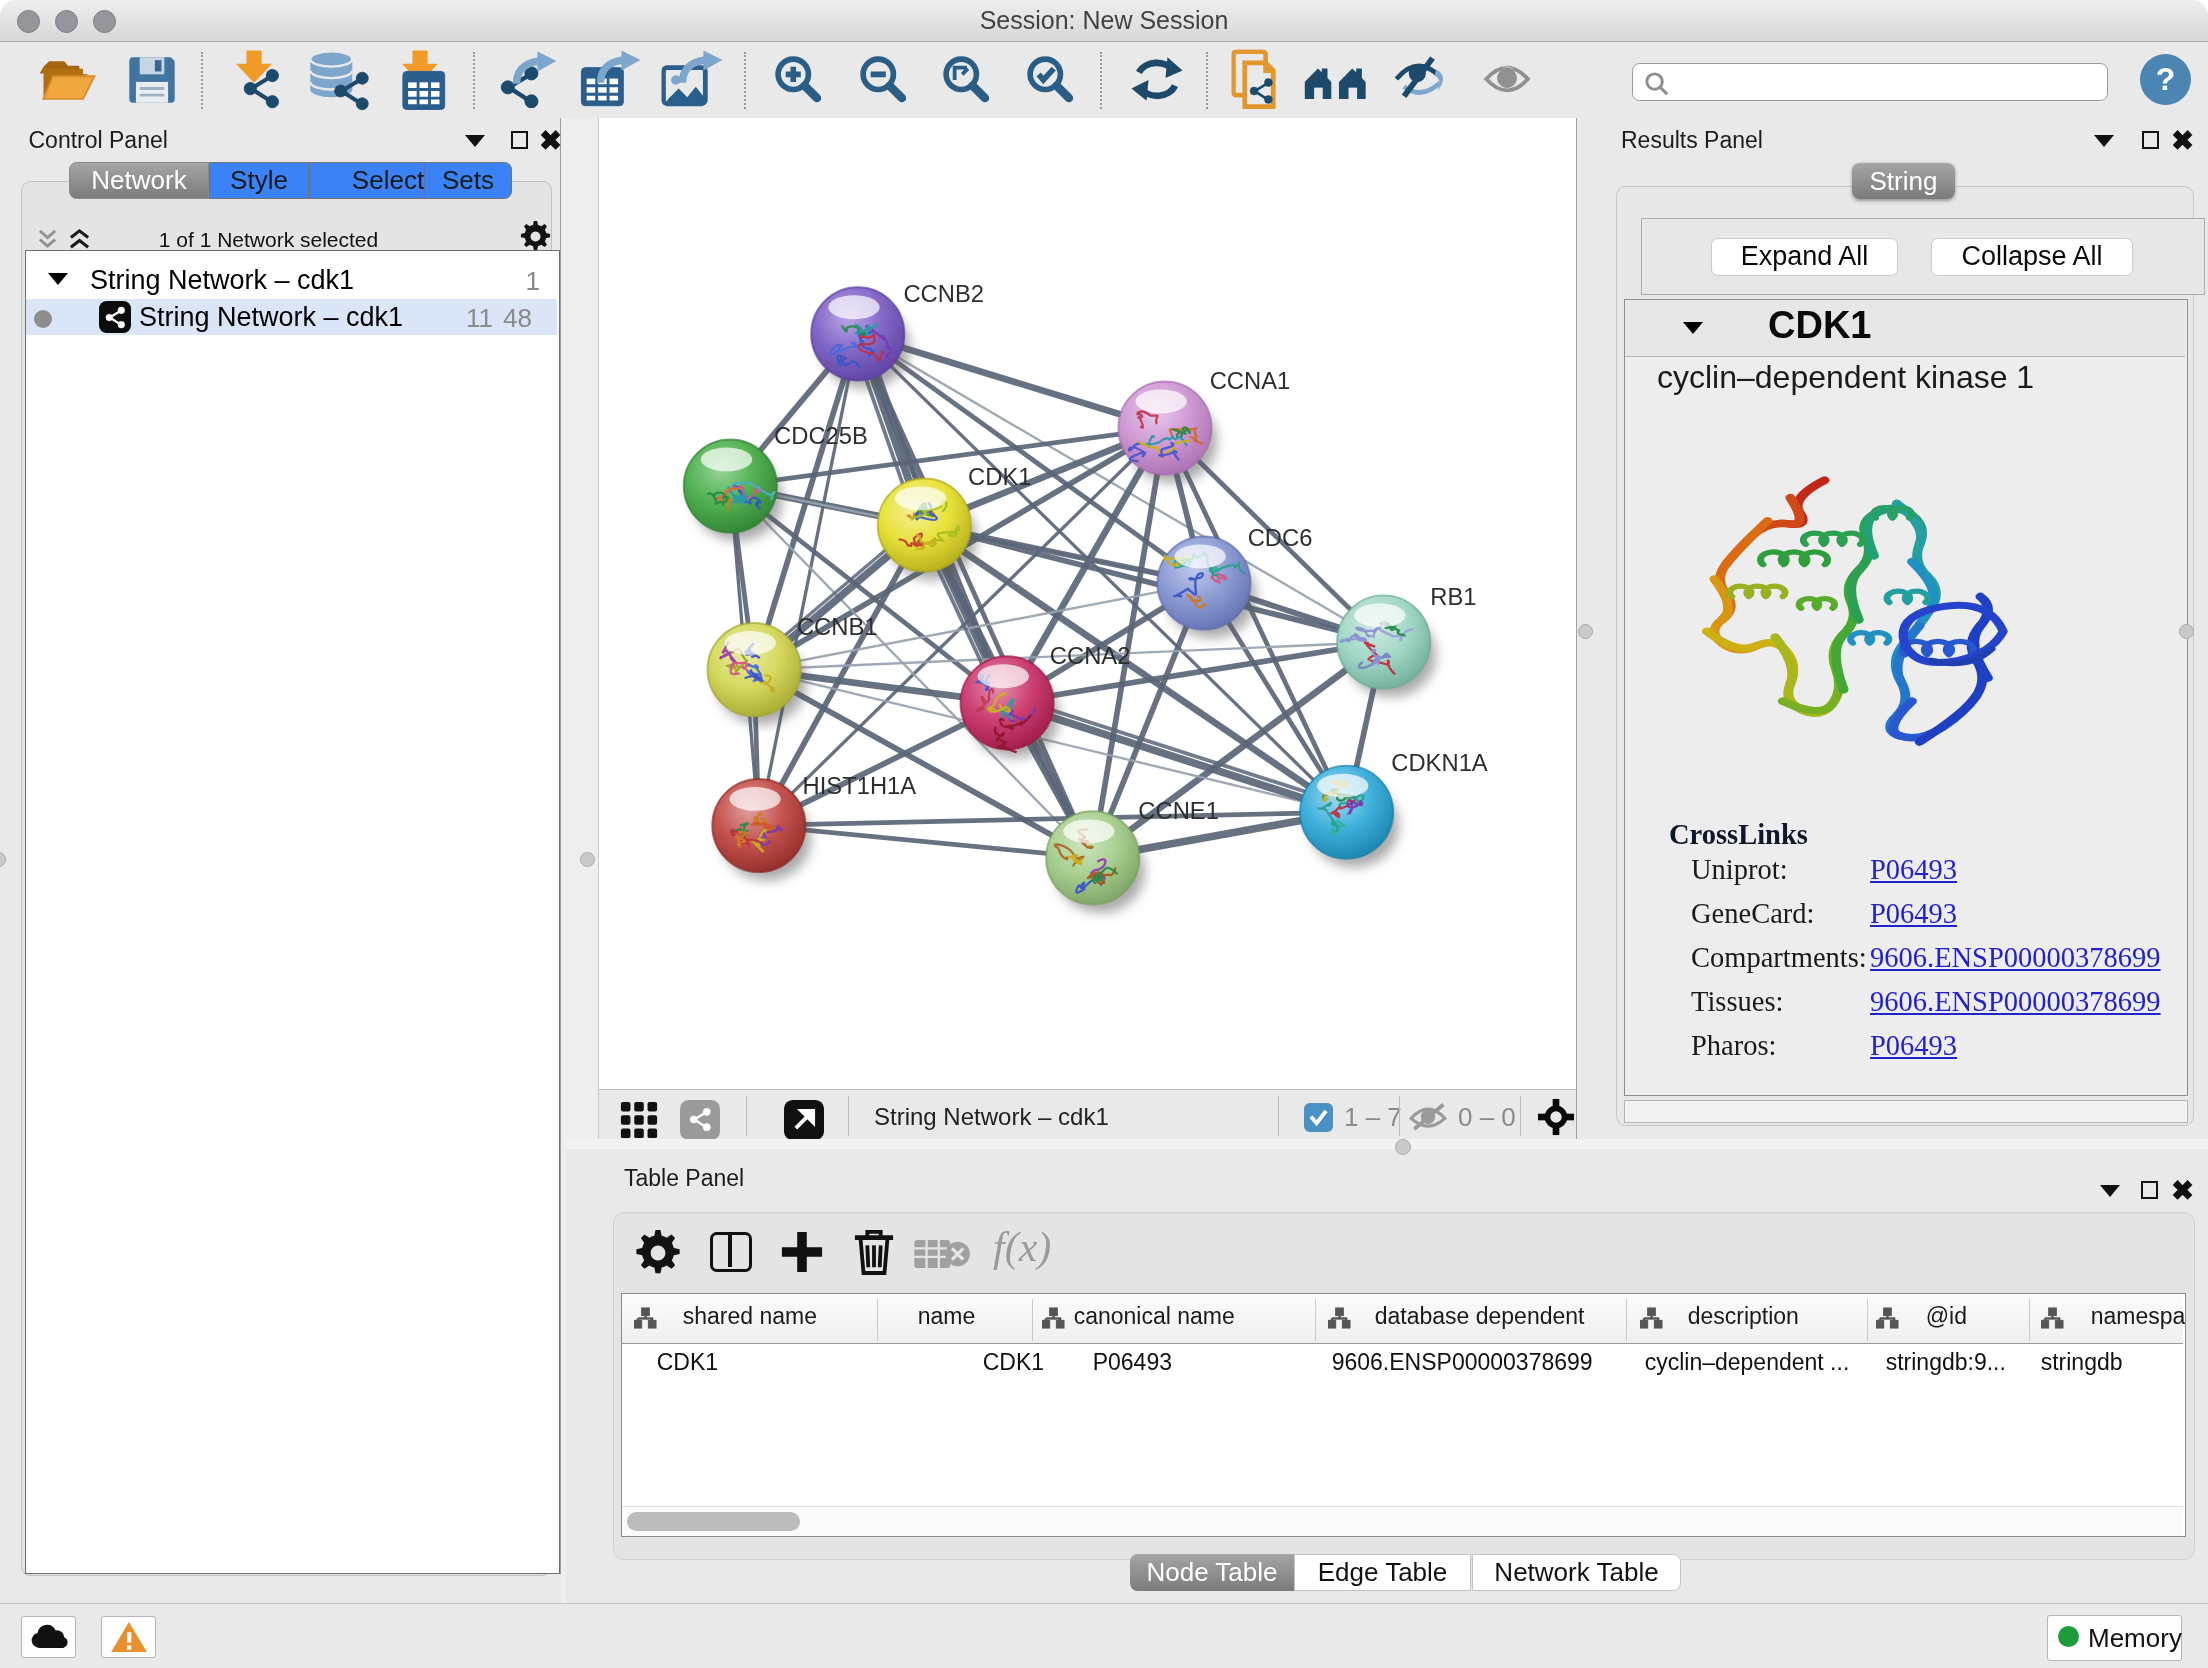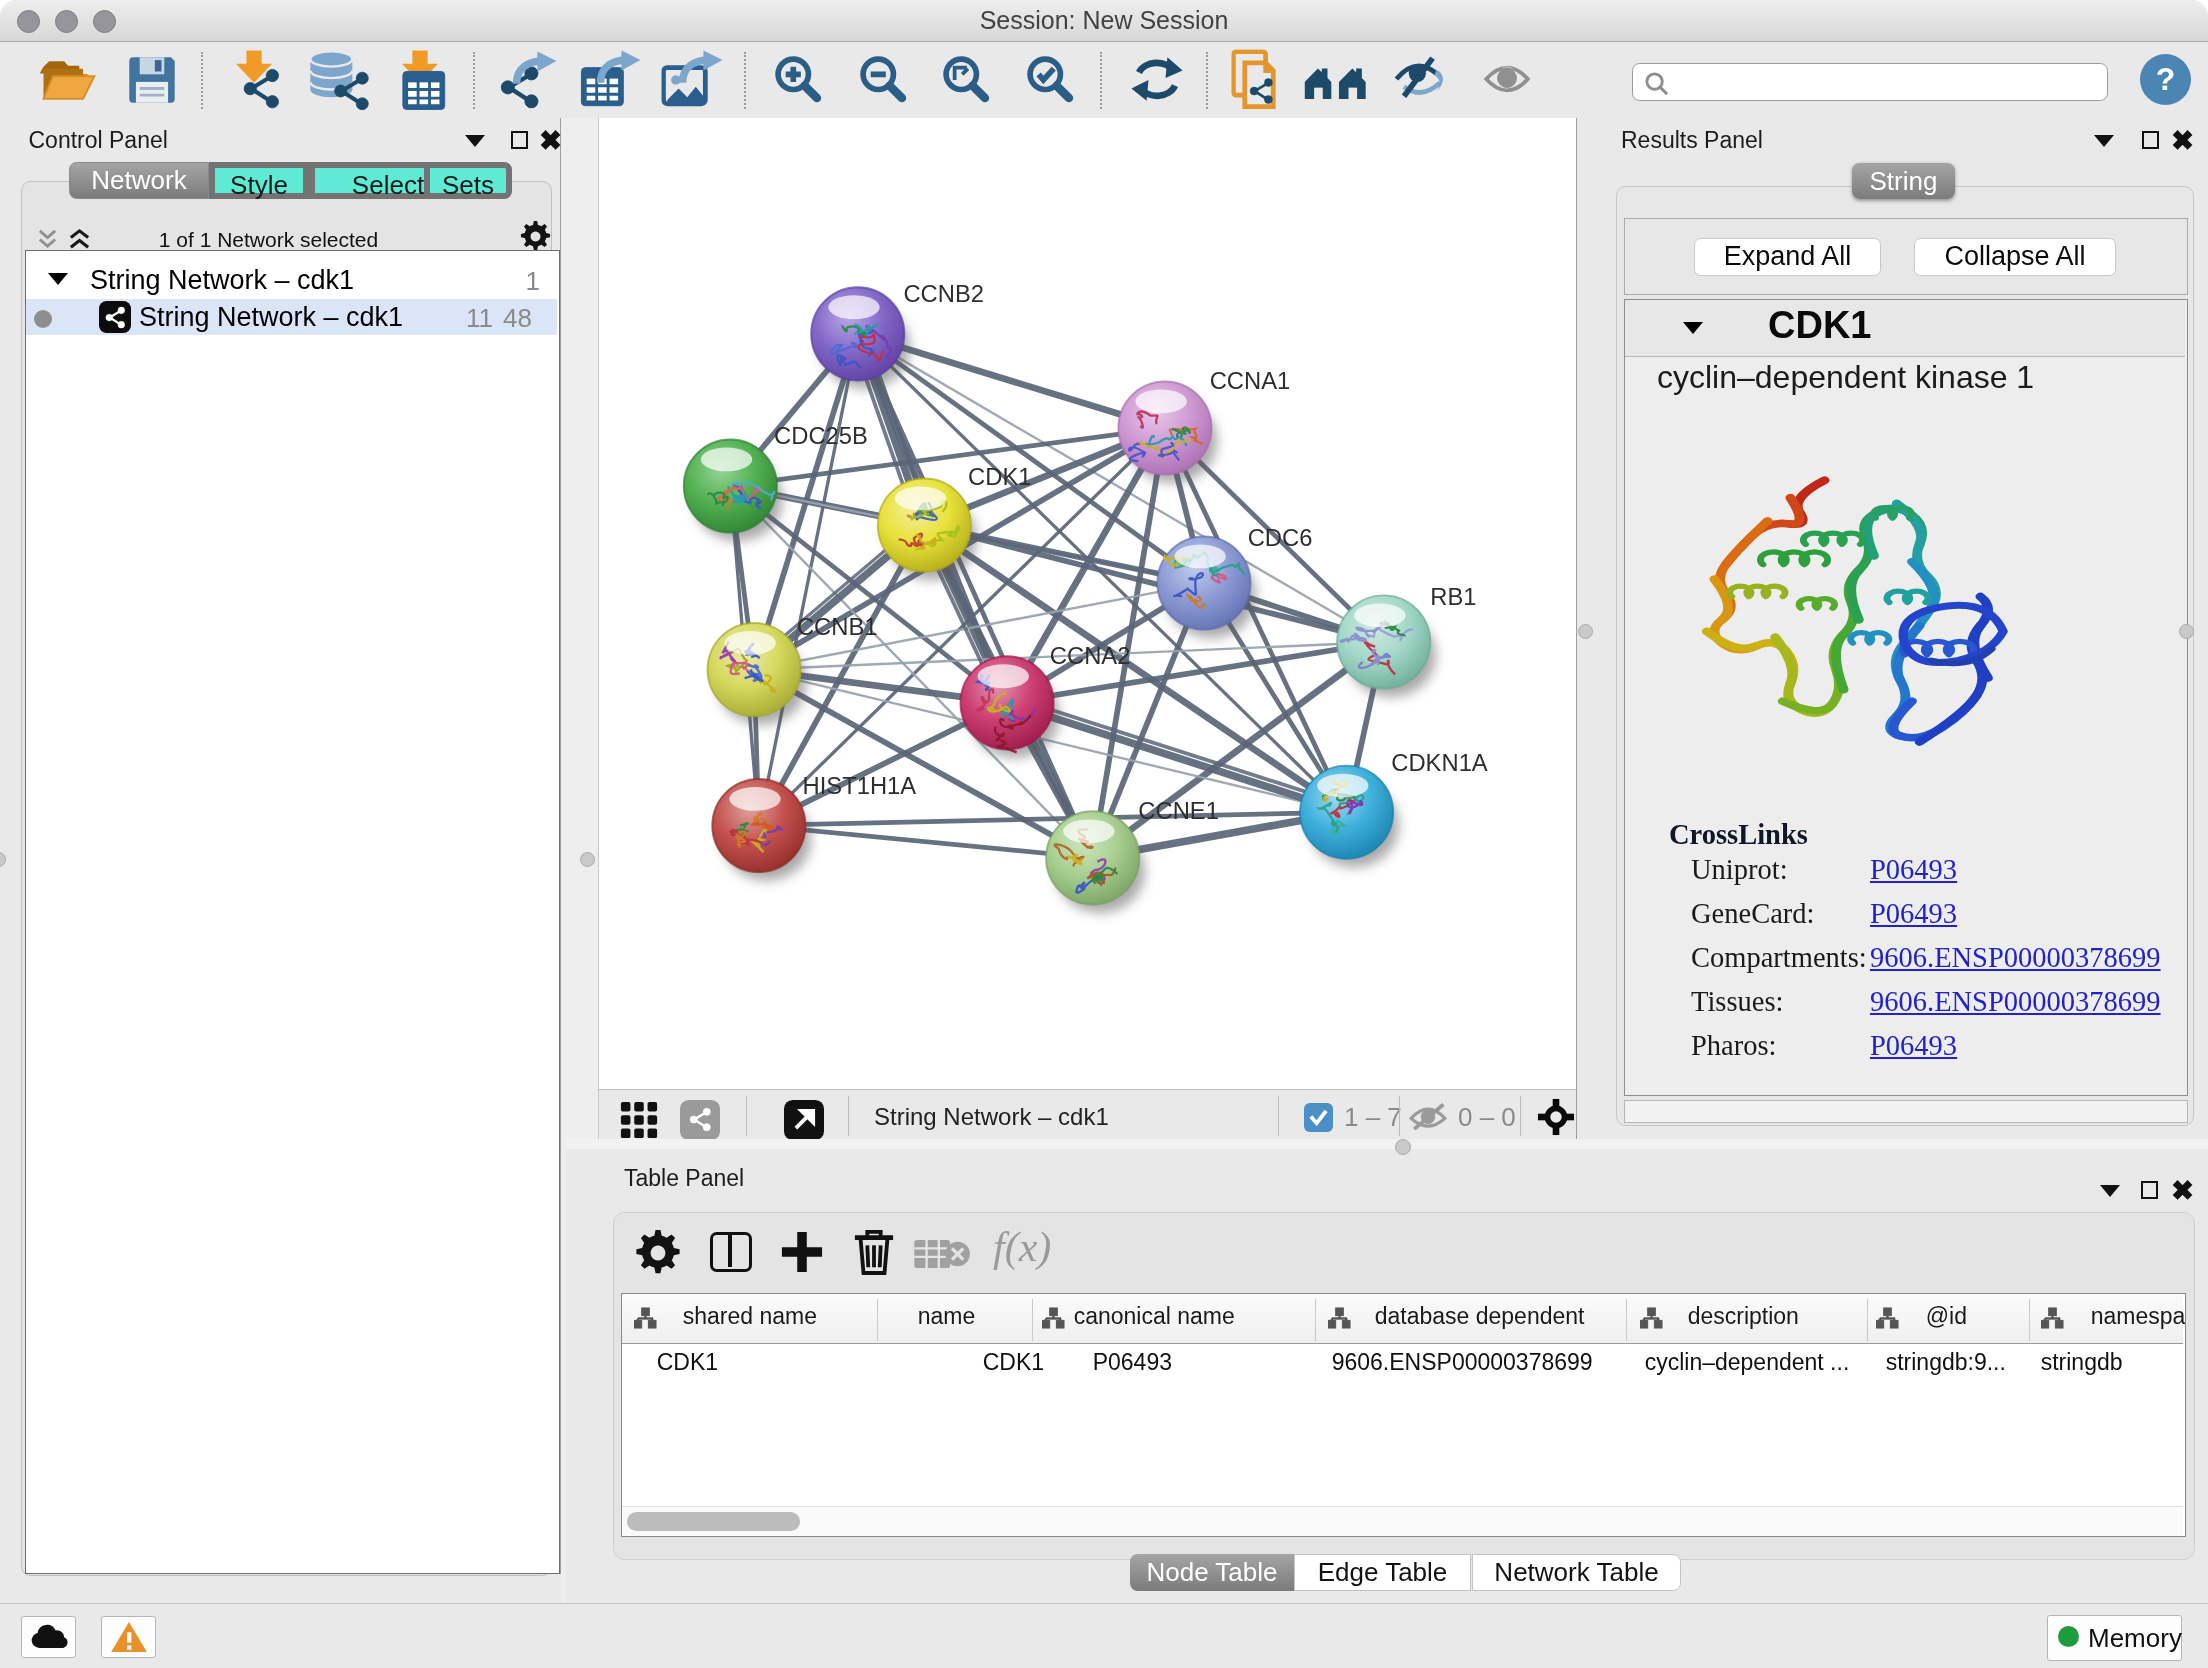--- a/index.html
+++ b/index.html
@@ -15,21 +15,21 @@
 .tbsep{position:absolute;top:9.5px;height:57px;width:0;border-left:2.9px dotted #9a9a9a;}
 .tbi{position:absolute;top:38px;transform:translate(-50%,-50%);}
 #searchbox{position:absolute;left:1632px;top:21px;width:476px;height:38px;background:#fff;border:1.9px solid #9b9b9b;border-radius:7.6px;box-sizing:border-box;}
 #helpbtn{position:absolute;left:2140px;top:12.4px;width:51px;height:51px;border-radius:50%;background:#4a85b4;color:#fff;font-weight:bold;font-size:32px;text-align:center;line-height:51px;}
 
 #cpanel{position:absolute;left:0;top:118px;width:560px;height:1456px;background:#e9e9e9;border-right:1px solid #9e9e9e;}
 .paneltitle{font-size:23px;color:#1c1c1c;}
 .tri{width:0;height:0;border-left:10.5px solid transparent;border-right:10.5px solid transparent;border-top:12.4px solid #111;}
 .sqr{width:17px;height:18px;border:2.9px solid #111;box-sizing:border-box;background:transparent;}
 .panelx{font-size:27.6px;font-weight:bold;color:#111;line-height:23px;}
-.tab{position:absolute;top:44px;height:37px;background:#5eead4;border:6px solid #737373;box-sizing:border-box;text-align:center;font-size:26px;color:#1a1a1a;line-height:35px;}
+.tab{position:absolute;top:44px;height:37px;background:#3b82f6;border:1px solid #737373;box-sizing:border-box;text-align:center;font-size:26px;color:#1a1a1a;line-height:35px;}
 .tabsel{background:linear-gradient(#a5a5a5,#7b7b7b);color:#fff;border:1px solid #8a8a8a;}
 
 #canvas{position:absolute;left:598px;top:118px;width:977px;height:971px;background:#ffffff;border-left:1px solid #c9c9c9;}
 #canvasbar{position:absolute;left:598px;top:1089px;width:977px;height:50px;background:#e9e9e9;border-top:1px solid #bdbdbd;border-left:1px solid #c9c9c9;}
 
 #rpanel{position:absolute;left:1576px;top:118px;width:632px;height:1031px;background:#e9e9e9;border-left:1.9px solid #9e9e9e;}
 
 #tpanel{position:absolute;left:566px;top:1149px;width:1643px;height:454px;background:#e9e9e9;}
 
 #statusbar{position:absolute;left:0;top:1603px;width:2208px;height:66px;background:#e9e9e9;border-top:1px solid #c2c2c2;}
@@ -604,21 +604,21 @@
         </g>
       </svg>
   </div>
   <div id="rpanel">
     <div class="abs paneltitle" style="left:44px;top:8.6px;">Results Panel</div>
     <div class="abs tri" style="left:517px;top:17px;"></div>
     <div class="abs sqr" style="left:565px;top:13.3px;"></div>
     <div class="abs panelx" style="left:594px;top:11.4px;">✖</div>
     <div class="abs" style="left:39px;top:68px;width:576px;height:938px;background:#e7e7e7;border:1px solid #c6c6c6;border-radius:9.5px;"></div>
     <div class="abs" style="left:275px;top:45px;width:103px;height:36px;background:linear-gradient(#a5a5a5,#7b7b7b);border-radius:7.6px;box-shadow:0 1.9px 3.8px rgba(0,0,0,0.35);text-align:center;line-height:36px;font-size:26px;color:#fff;">String</div>
-    <div class="abs" style="left:47px;top:100px;width:562px;height:75px;background:#e7e7e7;border:1px solid #ababab;">
+    <div class="abs" style="left:64px;top:100px;width:562px;height:75px;background:#e7e7e7;border:1px solid #ababab;">
       <div class="abs" style="left:69px;top:19px;width:185px;height:36px;background:#fff;border:1px solid #c9c9c9;border-radius:6.7px;text-align:center;line-height:34px;font-size:27px;color:#0a0a0a;">Expand All</div>
       <div class="abs" style="left:289px;top:19px;width:200px;height:36px;background:#fff;border:1px solid #c9c9c9;border-radius:6.7px;text-align:center;line-height:34px;font-size:27px;color:#0a0a0a;">Collapse All</div>
     </div>
     <div class="abs" style="left:47px;top:181px;width:562px;height:795px;background:#ededed;border:1px solid #8e8e8e;">
       <div class="abs" style="left:0;top:0;width:560px;height:56px;background:#e7e7e7;border-bottom:1px solid #b5b5b5;">
         <div class="abs tri" style="left:58px;top:22px;border-top-color:#000;"></div>
         <div class="abs" style="left:143px;top:3.8px;font-size:38px;font-weight:bold;color:#0a0a0a;">CDK1</div>
       </div>
       <div class="abs" style="left:32px;top:59px;font-size:32px;color:#1b1b1b;">cyclin–dependent kinase 1</div>
       <svg class="abs" style="left:21px;top:157px;" width="380" height="314" viewBox="0 0 500 540" preserveAspectRatio="none">

